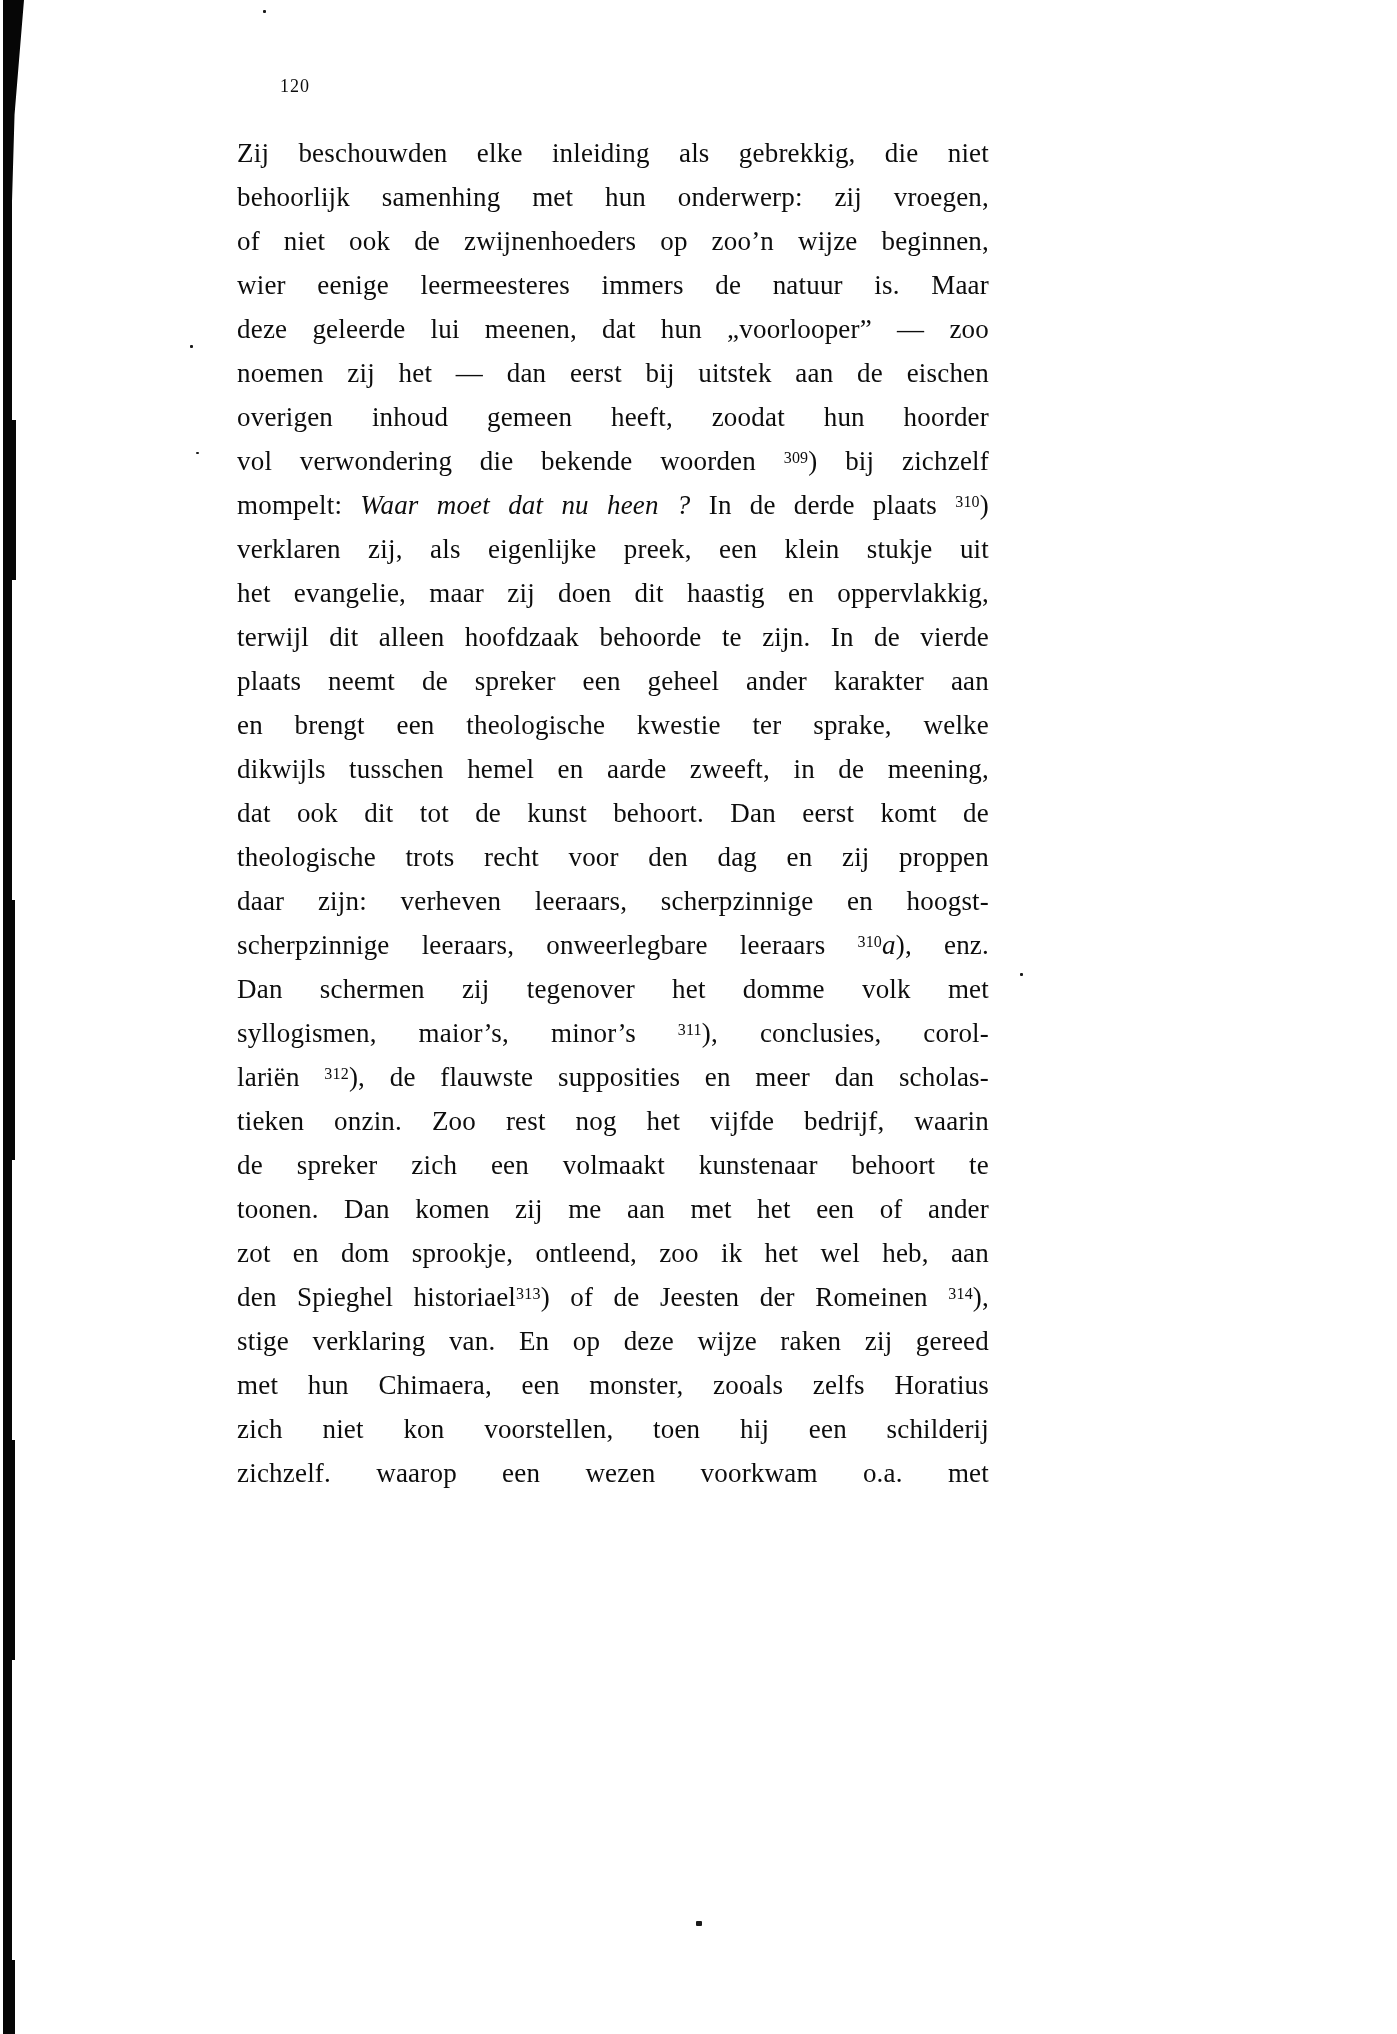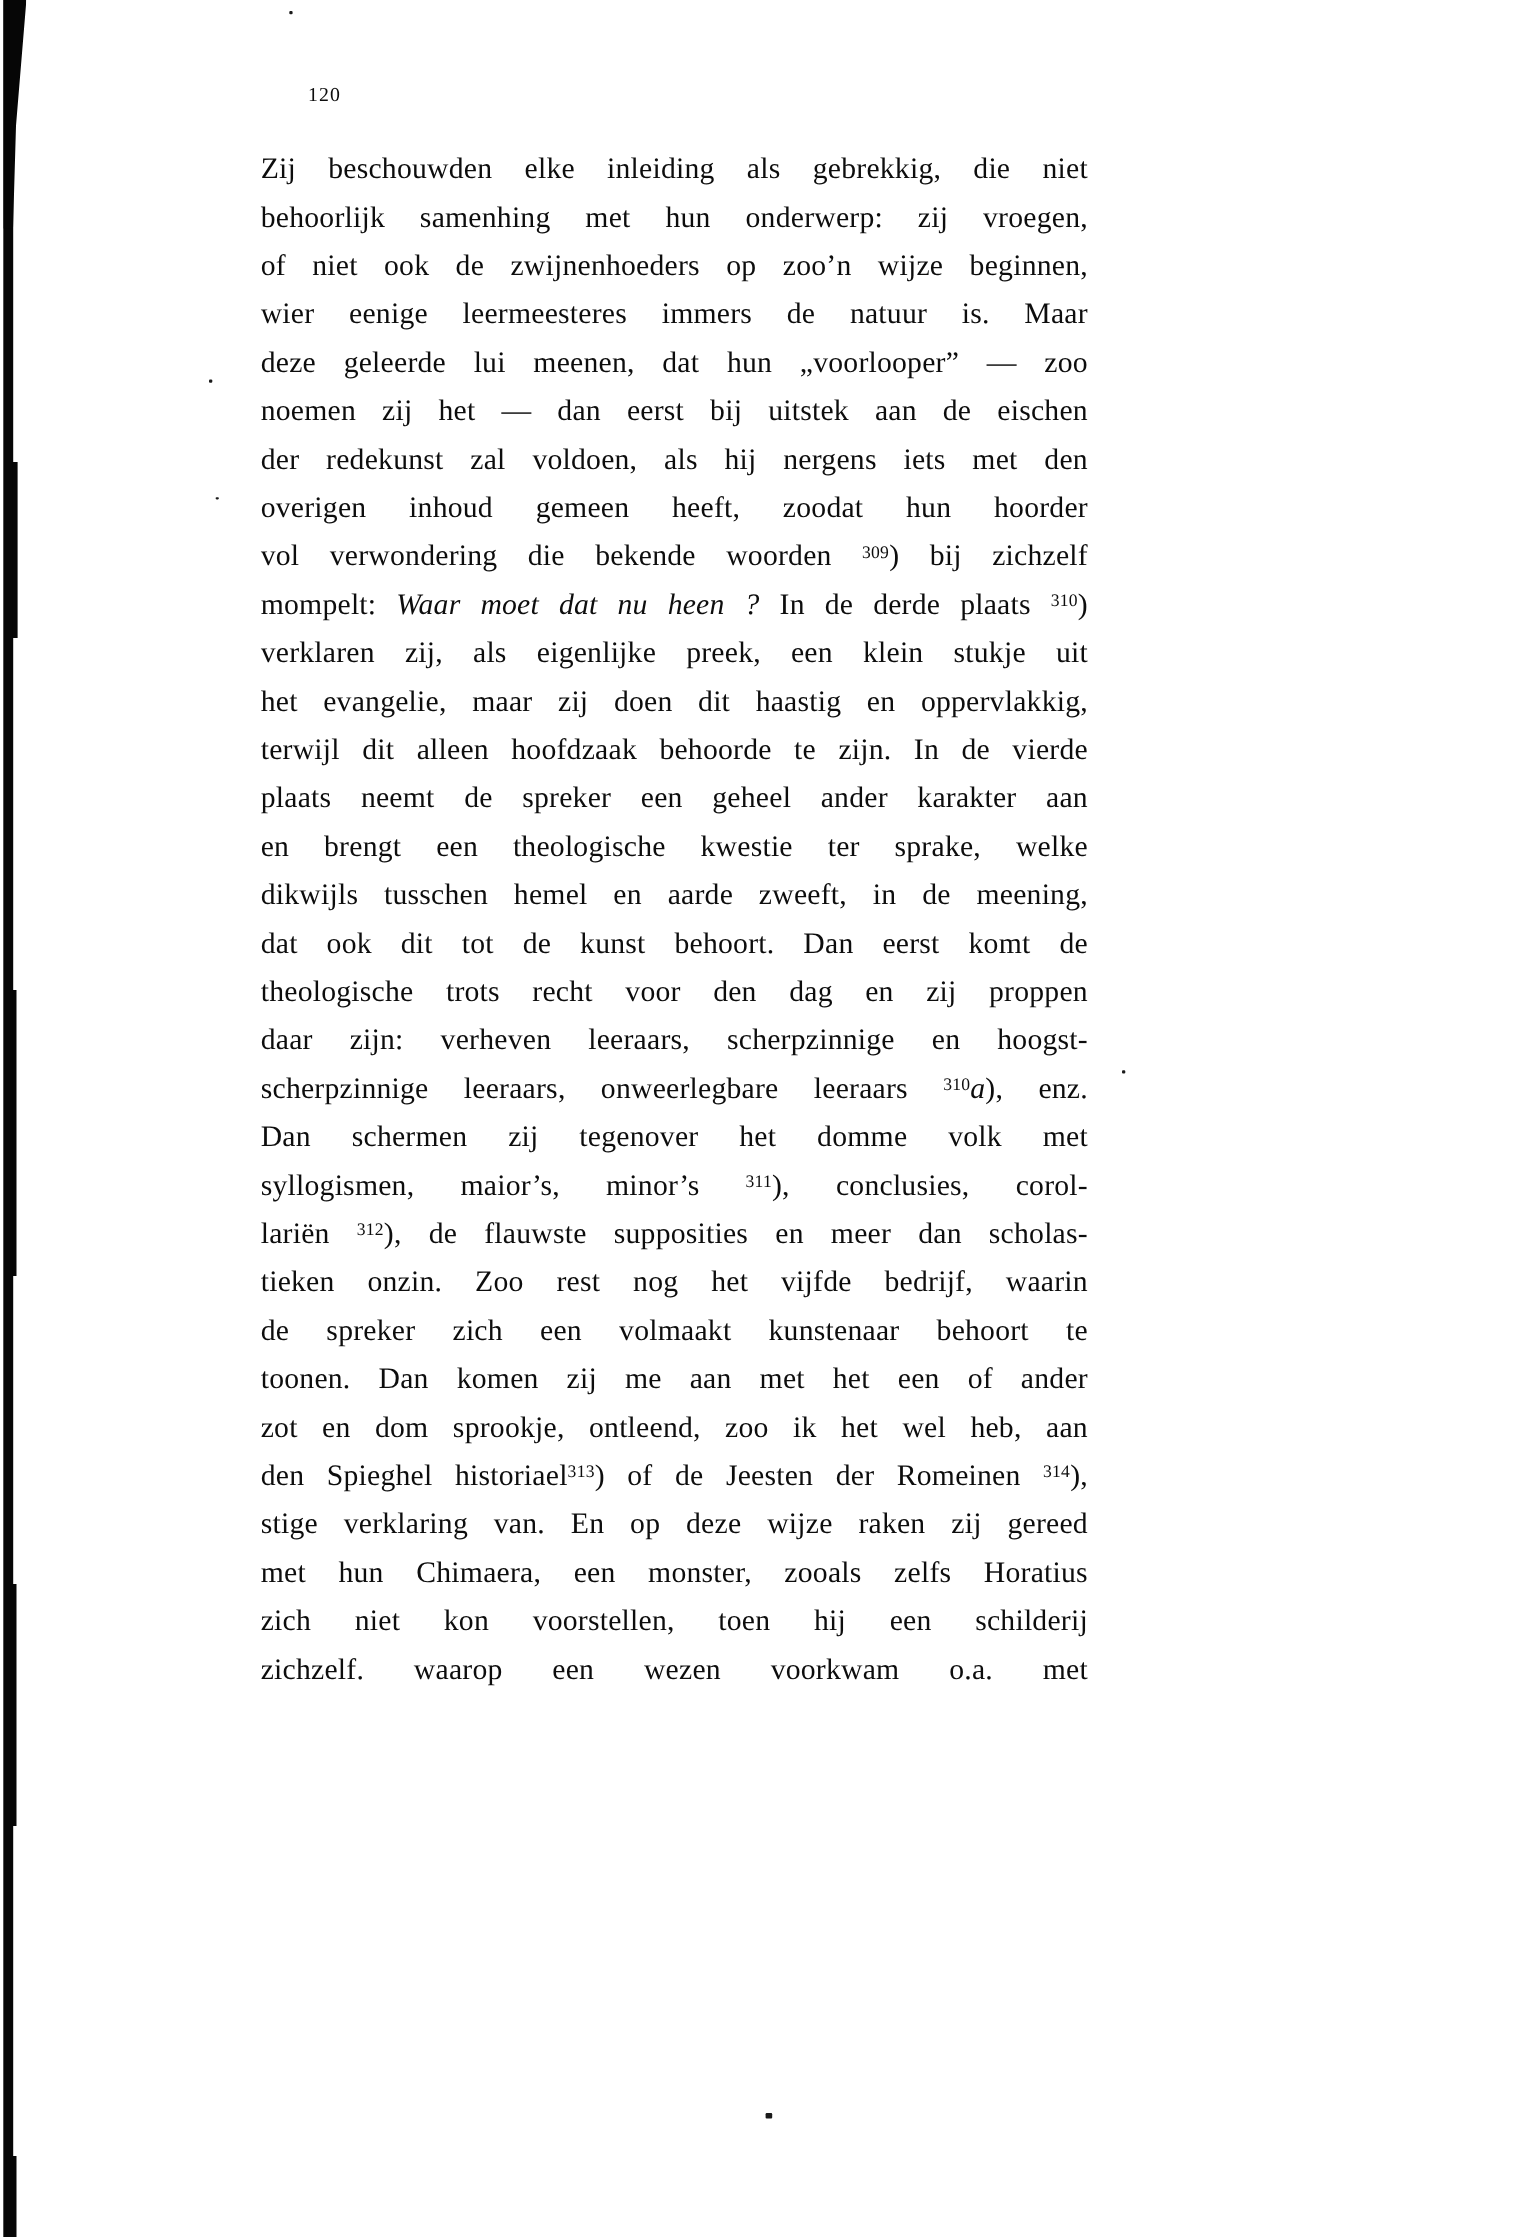--- a/index.html
+++ b/index.html
@@ -99,21 +99,20 @@
 
 <div class="page-number">120</div>
 
 <div class="paragraph">
     <div class="line"><span>Zij beschouwden elke inleiding als gebrekkig, die niet</span></div>
     <div class="line"><span>behoorlijk samenhing met hun onderwerp: zij vroegen,</span></div>
     <div class="line"><span>of niet ook de zwijnenhoeders op zoo’n wijze beginnen,</span></div>
     <div class="line"><span>wier eenige leermeesteres immers de natuur is. Maar</span></div>
     <div class="line"><span>deze geleerde lui meenen, dat hun „voorlooper” — zoo</span></div>
     <div class="line"><span>noemen zij het — dan eerst bij uitstek aan de eischen</span></div>
-    <div class="line"><span>der redekunst zal voldoen, als hij nergens iets met den</span></div>
     <div class="line"><span>overigen inhoud gemeen heeft, zoodat hun hoorder</span></div>
     <div class="line"><span>vol verwondering die bekende woorden </span><sup>309</sup><span>) bij zichzelf</span></div>
     <div class="line"><span>mompelt: </span><span class="it">Waar moet dat nu heen ?</span><span> In de derde plaats </span><sup>310</sup><span>)</span></div>
     <div class="line"><span>verklaren zij, als eigenlijke preek, een klein stukje uit</span></div>
     <div class="line"><span>het evangelie, maar zij doen dit haastig en oppervlakkig,</span></div>
     <div class="line"><span>terwijl dit alleen hoofdzaak behoorde te zijn. In de vierde</span></div>
     <div class="line"><span>plaats neemt de spreker een geheel ander karakter aan</span></div>
     <div class="line"><span>en brengt een theologische kwestie ter sprake, welke</span></div>
     <div class="line"><span>dikwijls tusschen hemel en aarde zweeft, in de meening,</span></div>
     <div class="line"><span>dat ook dit tot de kunst behoort. Dan eerst komt de</span></div>

